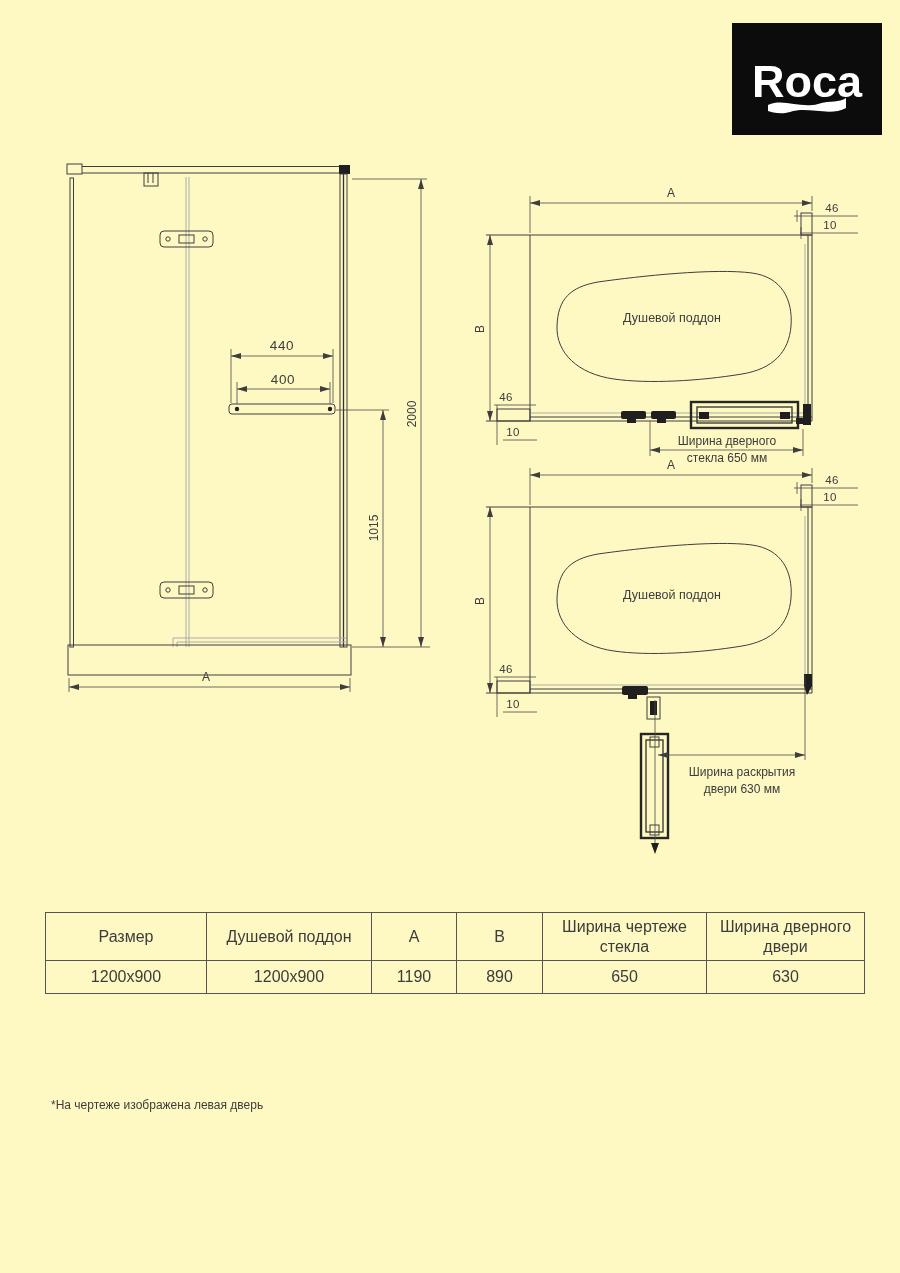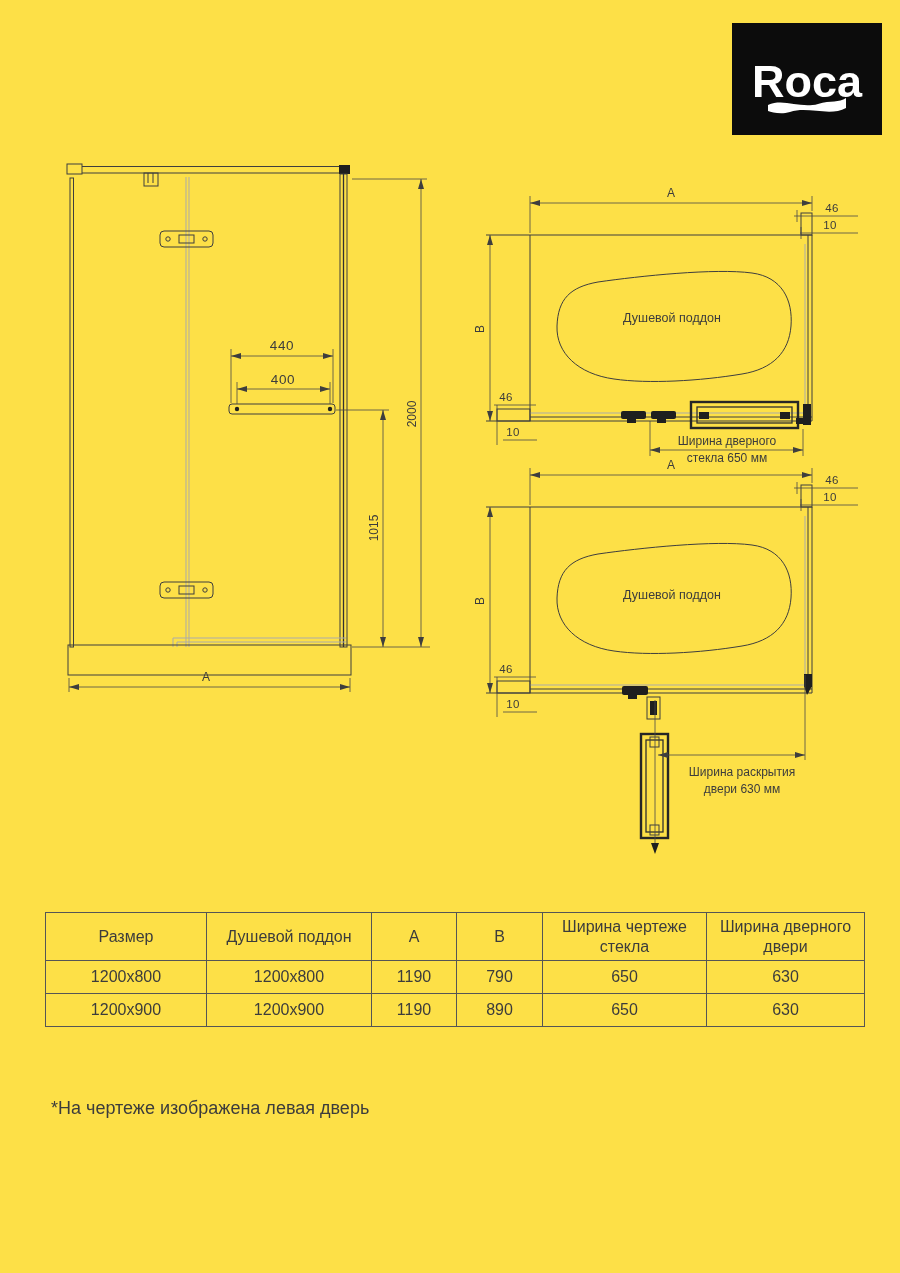--- a/index.html
+++ b/index.html
@@ -1,16 +1,16 @@
 <!DOCTYPE html>
 <html><head>
 <meta charset="utf-8">
 <style>
   html,body{margin:0;padding:0;background:#fff;}
-  .stage{position:relative;width:900px;height:1273px;background:#fde047;overflow:hidden;
+  .stage{position:relative;width:900px;height:1273px;background:#fef9c3;overflow:hidden;
          font-family:"Liberation Sans",sans-serif;color:#3c3c3c;}
   .logo{position:absolute;left:732px;top:23px;width:150px;height:112px;}
   .drawing{position:absolute;left:0;top:0;}
   
   .ln{stroke:#3e3e3e;stroke-width:1;fill:none;}
   .thick{stroke:#262626;stroke-width:2.4;fill:none;}
   .mid{stroke:#303030;stroke-width:1.3;fill:none;}
   .fl{fill:#1f1f1f;stroke:none;}
   .dim{stroke:#4a4a4a;stroke-width:.8;fill:none;}
   .gl{stroke:#ababab;stroke-width:1;fill:none;}
@@ -19,21 +19,21 @@
   .sm{font-size:11.5px;letter-spacing:.4px;}
   .lbl{font-size:12px;}
   .mids{text-anchor:middle;}
   
   .spec-table{position:absolute;left:45px;top:912px;border-collapse:collapse;table-layout:fixed;
               width:819px;color:#3c3c3c;border-radius:23px;}
   .spec-table th,.spec-table td{border:1px solid #555;font-weight:normal;text-align:center;
               vertical-align:middle;font-size:16px;line-height:1.25;padding:0 4px;}
   .spec-table thead th{height:47px;}
   .spec-table td{height:32px;}
-  .footnote{position:absolute;left:51px;top:1098px;font-size:18px;color:#3c3c3c;}
+  .footnote{position:absolute;left:51px;top:1098px;font-size:12px;color:#3c3c3c;}
   .logo-box{display:block;}
 </style>
 </head>
 <body>
 
 <div class="stage">
 
   <div class="logo">
     <svg class="logo-box" width="150" height="112" viewBox="0 0 150 112">
       <rect x="0" y="0" width="150" height="112" fill="#0c0c0c"></rect>
@@ -227,28 +227,20 @@
         <th>Размер</th>
         <th>Душевой поддон</th>
         <th>A</th>
         <th>B</th>
         <th>Ширина чертеже стекла</th>
         <th>Ширина дверного двери</th>
       </tr>
     </thead>
     <tbody>
       <tr>
-        <td>1200x800</td>
-        <td>1200x800</td>
-        <td>1190</td>
-        <td>790</td>
-        <td>650</td>
-        <td>630</td>
-      </tr>
-      <tr>
         <td>1200x900</td>
         <td>1200x900</td>
         <td>1190</td>
         <td>890</td>
         <td>650</td>
         <td>630</td>
       </tr>
     </tbody>
   </table>
 

